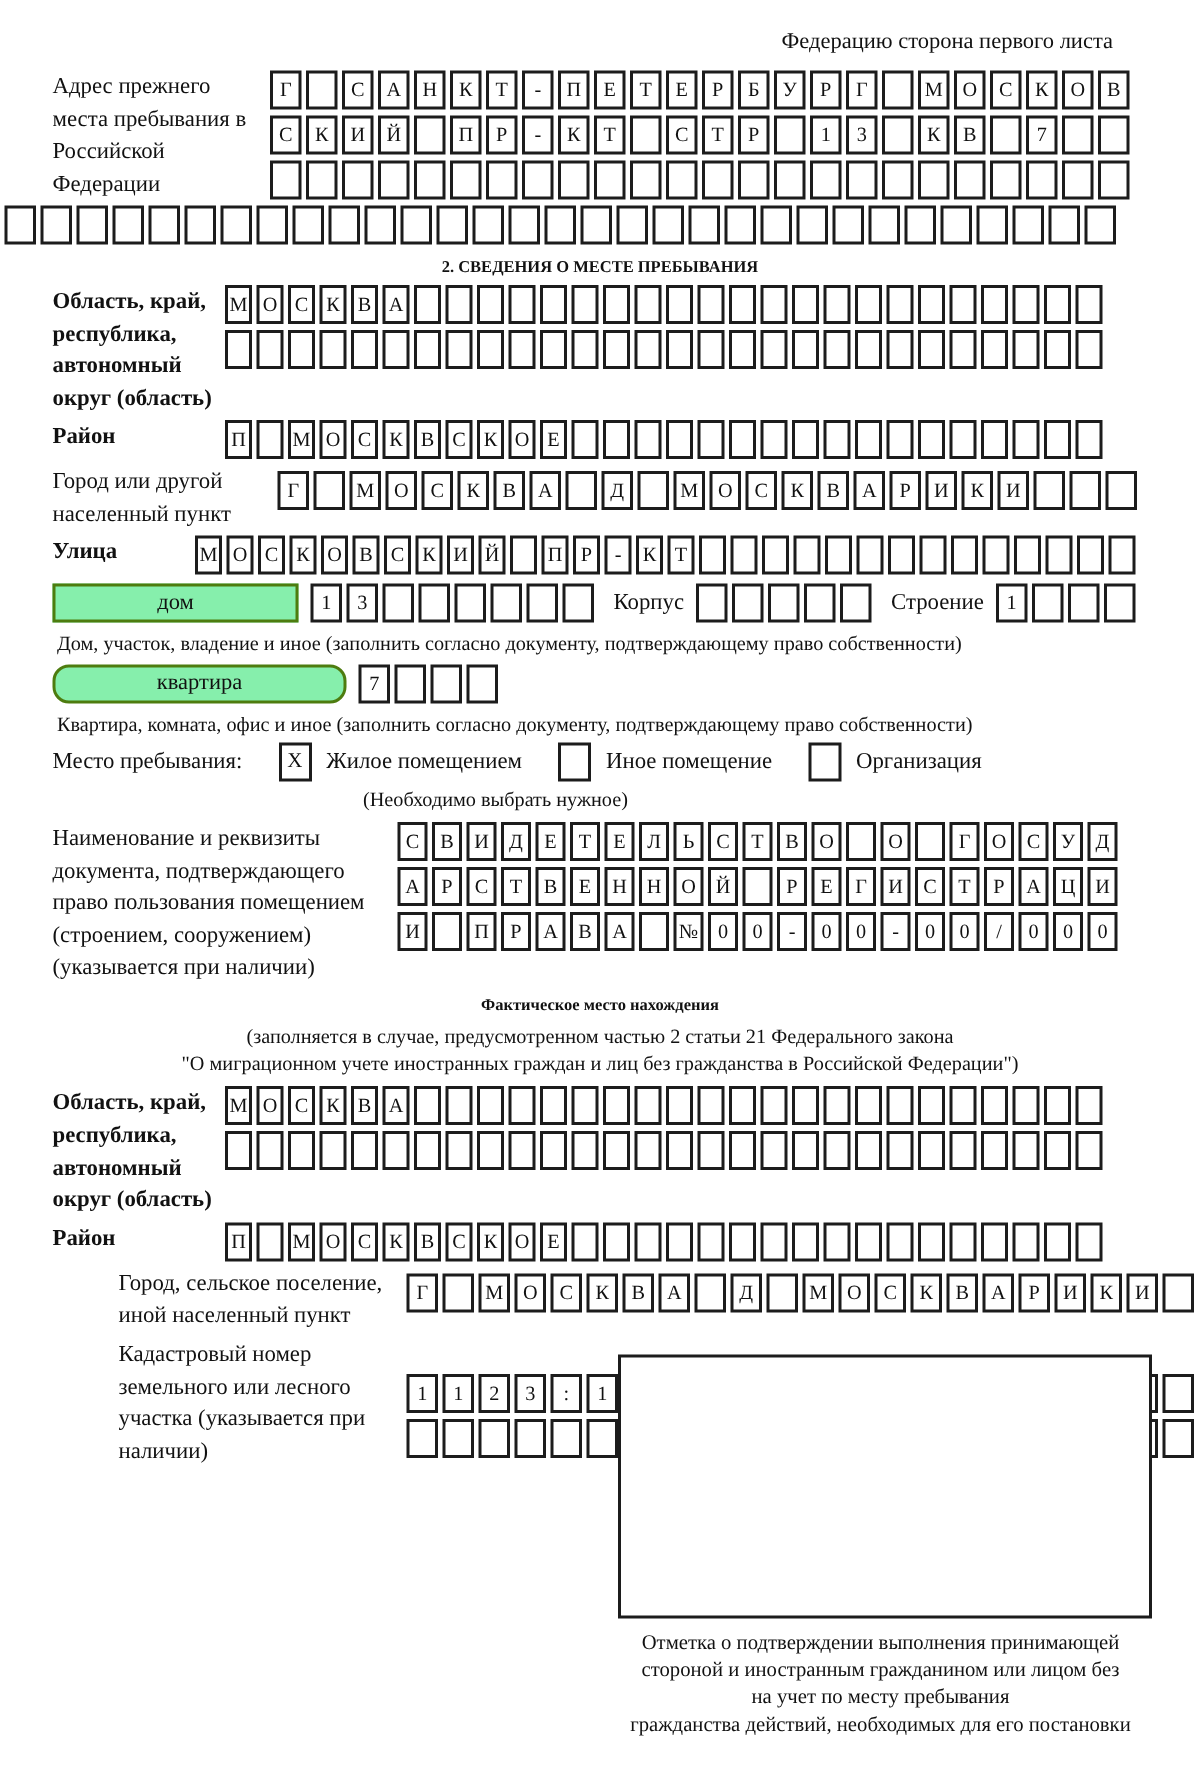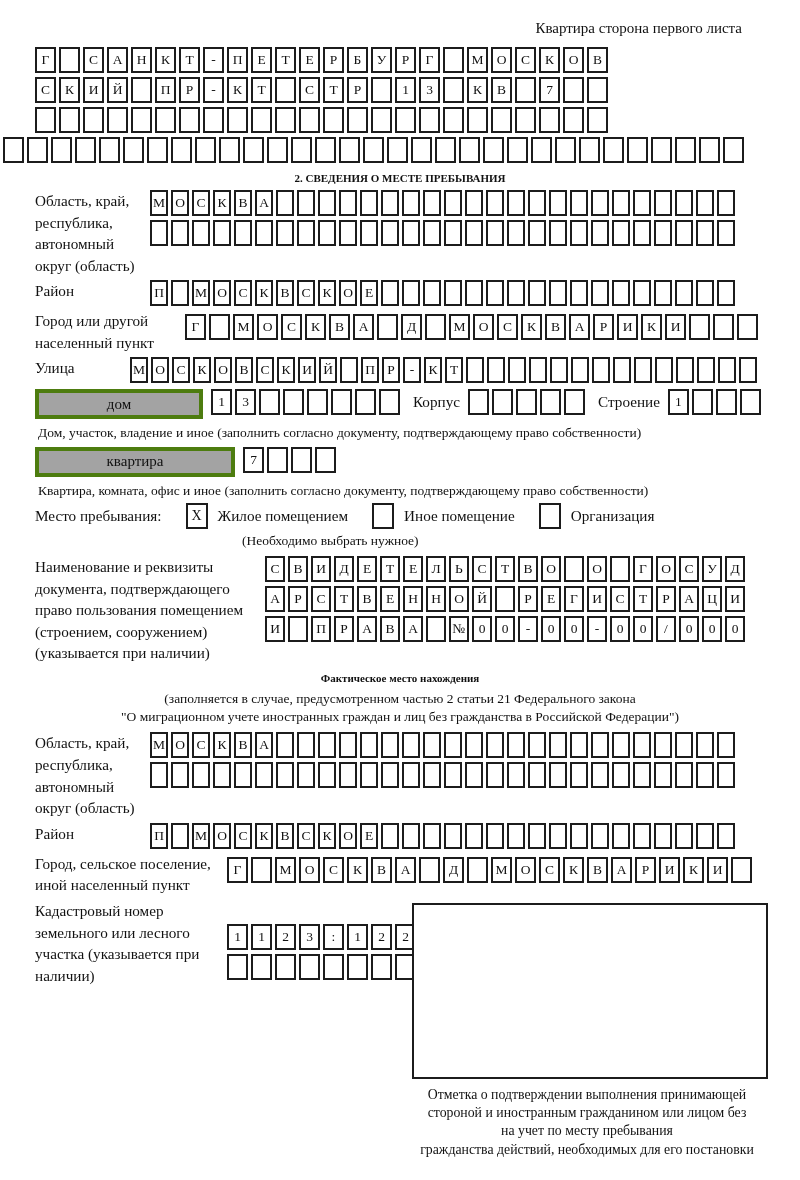--- a/index.html
+++ b/index.html
@@ -5,46 +5,46 @@
   html,body { margin:0; padding:0; background:#fff; }
   .page {
     position:relative; width:800px; height:1180px; margin:0 auto;
     background:#fff; color:#111; overflow:hidden;
     font-family:"Liberation Serif","DejaVu Serif",serif;
   }
   .hdr { text-align:right; padding:20px 58px 0 0; font-size:15px; }
 
   .flexrow { display:flex; align-items:flex-start; margin-left:35px; }
   .lbl { font-size:15.2px; line-height:1.42; flex:none; }
-  .w145 { width:145px; } .w115 { width:115px; } .w150 { width:150px; }
-  .w95  { width:95px;  } .w230 { width:230px; } .w192 { width:192px; }
+  .w145 { width:145px; } .w115 { width:115px;font-weight:bold; } .w150 { width:150px; }
+  .w95  { width:95px;font-weight:bold;  } .w230 { width:230px; } .w192 { width:192px;margin-left:44px; }
 
   .cells { display:flex; flex:none; }
   .cell {
     flex:none; height:22px; border:2px solid #1c1c1c; margin-right:3px;
     display:flex; align-items:center; justify-content:center;
     font-size:13.5px; background:#fff;
   }
   .c24 .cell { width:17px; }
   .c23 .cell { width:16px; }
   .c21 .cell { width:14px; }
   .rowgap { margin-bottom:4px; }
   .rows { display:flex; flex-direction:column; }
 
   .fullrow { margin:0 0 0 3px; }
   .note { font-size:13.5px; line-height:1.35; }
   .center { text-align:center; }
   .sec-title { text-align:center; font-weight:bold; font-size:11px; margin-top:9px; margin-bottom:6px; }
 
   .rect-label {
-    flex:none; height:22px; border:4px solid #4d7c0f; background:#a3a3a3;
+    flex:none; height:22px; border:2px solid #4d7c0f; background:#86efac;
     display:flex; align-items:center; justify-content:center; font-size:15px;
   }
   .rect-dom { width:160px; margin-right:8px; }
-  .rect-kv  { width:192px; margin-right:8px; }
+  .rect-kv  { width:192px; margin-right:8px;border-radius:11px; }
   .inline-cap { font-size:15.2px; margin:0 8px 0 10px; line-height:26px; flex:none; }
 
   .stay { display:flex; align-items:center; margin-left:35px; margin-top:0; font-size:15.2px; }
   .chk {
     flex:none; width:18px; height:22px; border:2px solid #1c1c1c;
     display:flex; align-items:center; justify-content:center; font-size:14px;
   }
   .stay .optlabel { margin:0 0 0 10px; }
   .stay .gap { width:24px; flex:none; }
 
@@ -54,23 +54,24 @@
 
   .stamp-wrap { position:absolute; left:412px; top:903px; width:400px; }
   .stamp-box { width:352px; height:172px; border:2.5px solid #1c1c1c; background:#fff; }
   .stamp-cap { width:410px; margin-left:-30px; margin-top:7px; text-align:center; font-size:13.8px; line-height:1.32; }
 </style>
 </head>
 <body>
 
 <div class="page">
 
-  <div class="hdr">Квартира сторона первого листа</div>
+  <div class="hdr">Федерацию сторона первого листа</div>
 
   <div class="flexrow mt10">
+    <div class="lbl w145">Адрес прежнего места пребывания в Российской Федерации</div>
     <div class="rows">
       <div class="cells c24 rowgap">
           <div class="cell">Г</div>
           <div class="cell"></div>
           <div class="cell">С</div>
           <div class="cell">А</div>
           <div class="cell">Н</div>
           <div class="cell">К</div>
           <div class="cell">Т</div>
           <div class="cell">-</div>

